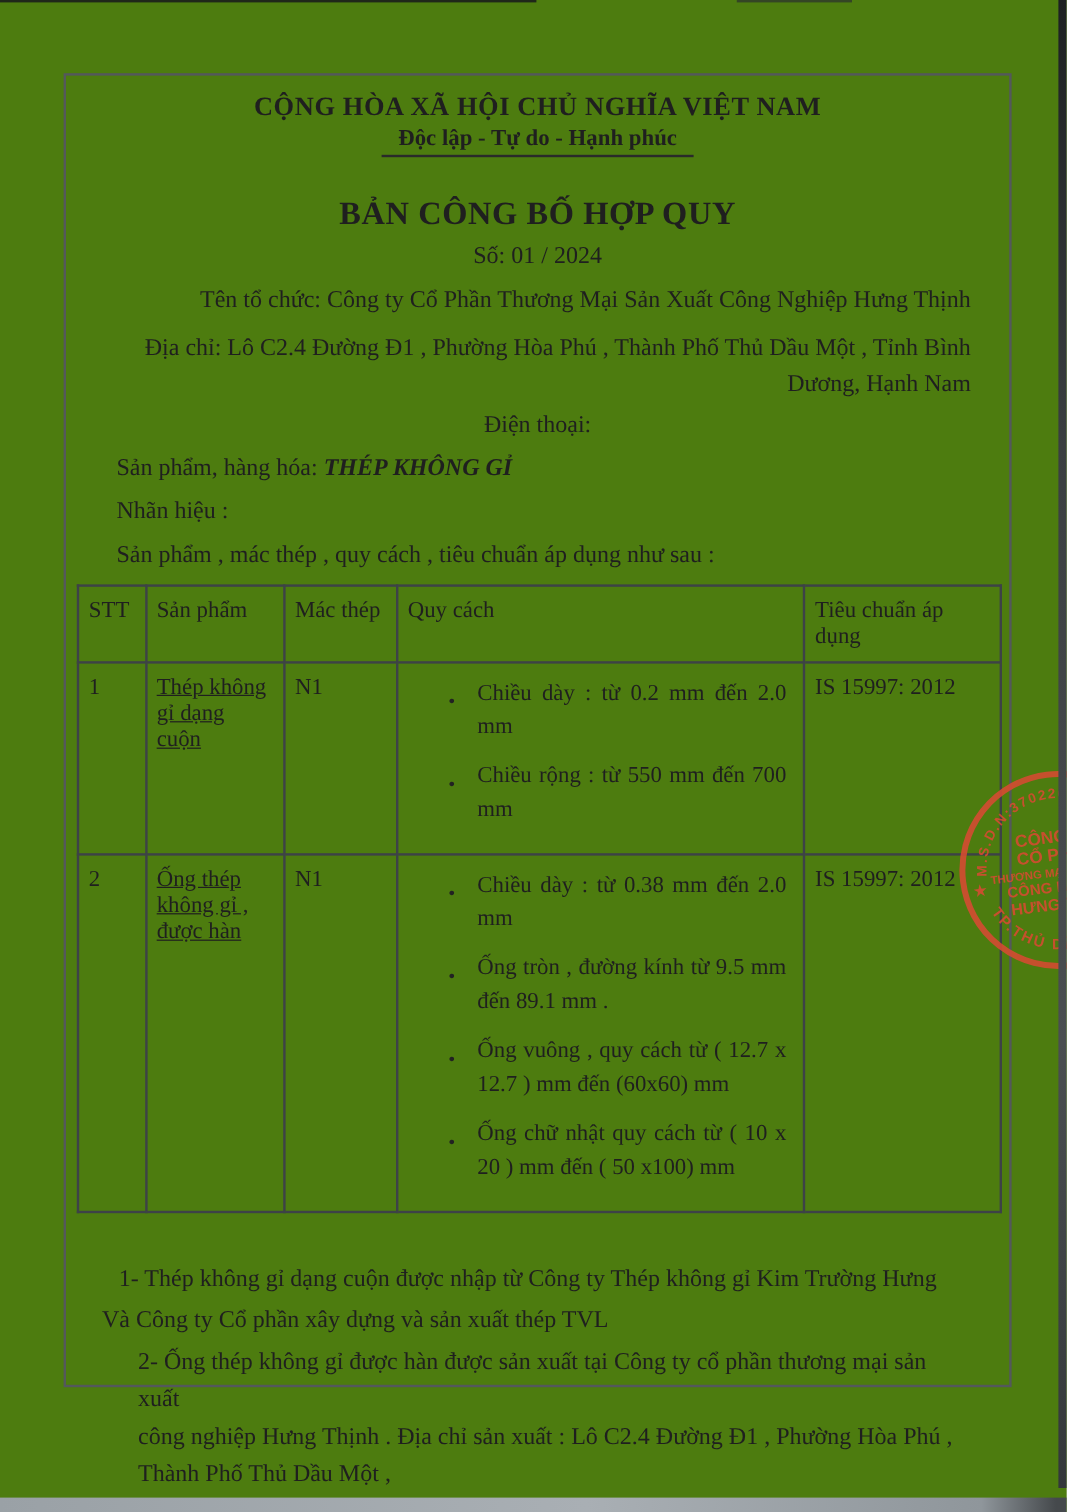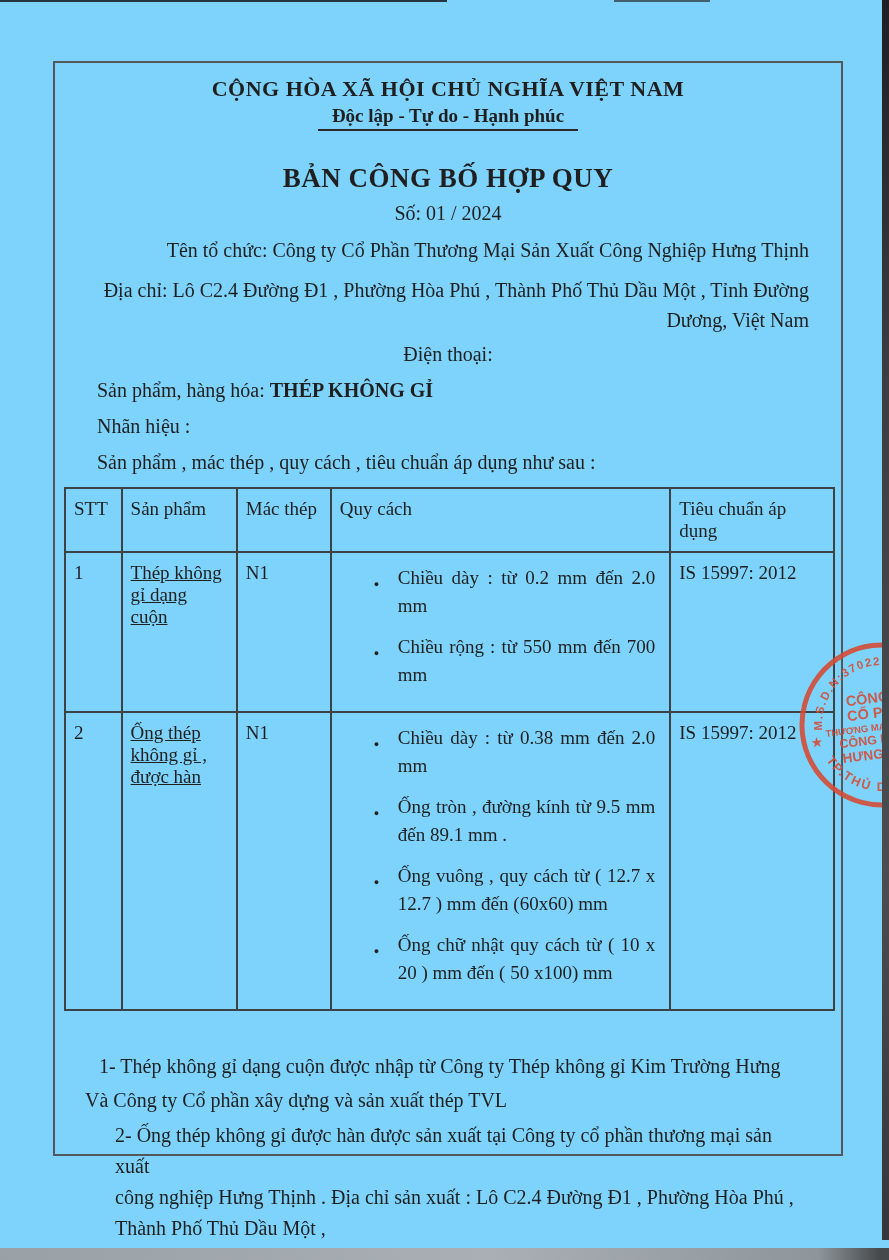--- a/index.html
+++ b/index.html
@@ -1,19 +1,19 @@
 <!DOCTYPE html>
 <html><head>
 <meta charset="utf-8">
 <style>
   html,body{margin:0;padding:0;background:#e8e8e8;}
   .page{
     position:relative;
     width:889px;height:1260px;
-    background:#7dd3fc;
+    background:#4d7c0f;
     overflow:hidden;
     font-family:"Liberation Serif","DejaVu Serif",serif;
     color:#1f1f1f;
   }
   
   .scan-top-line{position:absolute;top:0;left:0;width:447px;height:2px;background:#17191b;opacity:.85;}
   .scan-top-line2{position:absolute;top:0;left:614px;width:96px;height:2px;background:#2a2d2f;opacity:.7;}
   .scan-right-band{position:absolute;top:0;right:0;width:7px;height:1240px;
     background:linear-gradient(180deg,#1d2022 0%,#3a3e41 30%,#4a4e51 70%,#33373a 100%);z-index:30;}
   .scan-bottom-band{position:absolute;left:0;bottom:0;width:889px;height:12px;
@@ -27,21 +27,21 @@
   .center{text-align:center;}
   .nat-line1{margin-top:13px;font-size:22px;font-weight:bold;letter-spacing:.5px;}
   .nat-line2{margin-top:3px;font-size:19px;font-weight:bold;}
   .nat-line2 .u{display:inline-block;padding:0 14px 2px 14px;border-bottom:2px solid #2a2a2a;}
   .doc-title{margin-top:32px;font-size:27px;font-weight:bold;letter-spacing:.5px;}
   .doc-number{margin-top:8px;font-size:20px;}
   .body-text{font-size:20px;line-height:30px;}
   .p-org{margin:10px 32px 0 32px;text-align:right;}
   .p-phone{margin:4px 32px 0 32px;text-align:center;}
   .p-ind{margin:6px 32px 0 42px;}
-  .b{font-weight:bold;}
+  .b{font-weight:bold;font-style:italic;}
   
   table.spec{
     border-collapse:collapse;
     margin:10px 0 0 9px;
     width:771px;
     font-size:19px;
     table-layout:fixed;
   }
   table.spec td,table.spec th{
     border:2px solid #3d4247;
@@ -90,21 +90,21 @@
 
     <div class="center nat-line1">CỘNG HÒA XÃ HỘI CHỦ NGHĨA VIỆT NAM</div>
     <div class="center nat-line2">
       <span class="u">Độc lập - Tự do - Hạnh phúc</span>
     </div>
 
     <div class="center doc-title">BẢN CÔNG BỐ HỢP QUY</div>
     <div class="center doc-number">Số: 01 / 2024</div>
 
     <div class="body-text p-org">Tên tổ chức: Công ty Cổ Phần Thương Mại Sản Xuất Công Nghiệp Hưng Thịnh</div>
-    <div class="body-text p-org">Địa chỉ: Lô C2.4 Đường Đ1 , Phường Hòa Phú , Thành Phố Thủ Dầu Một , Tỉnh Đường Dương, Việt Nam</div>
+    <div class="body-text p-org">Địa chỉ: Lô C2.4 Đường Đ1 , Phường Hòa Phú , Thành Phố Thủ Dầu Một , Tỉnh Bình Dương, Hạnh Nam</div>
     <div class="body-text p-phone">Điện thoại:</div>
 
     <div class="body-text p-ind">
       <span>Sản phẩm, hàng hóa:</span>
       <span class="b">THÉP KHÔNG GỈ</span>
     </div>
     <div class="body-text p-ind">Nhãn hiệu :</div>
     <div class="body-text p-ind">Sản phẩm , mác thép , quy cách , tiêu chuẩn áp dụng như sau :</div>
 
     <table class="spec">

